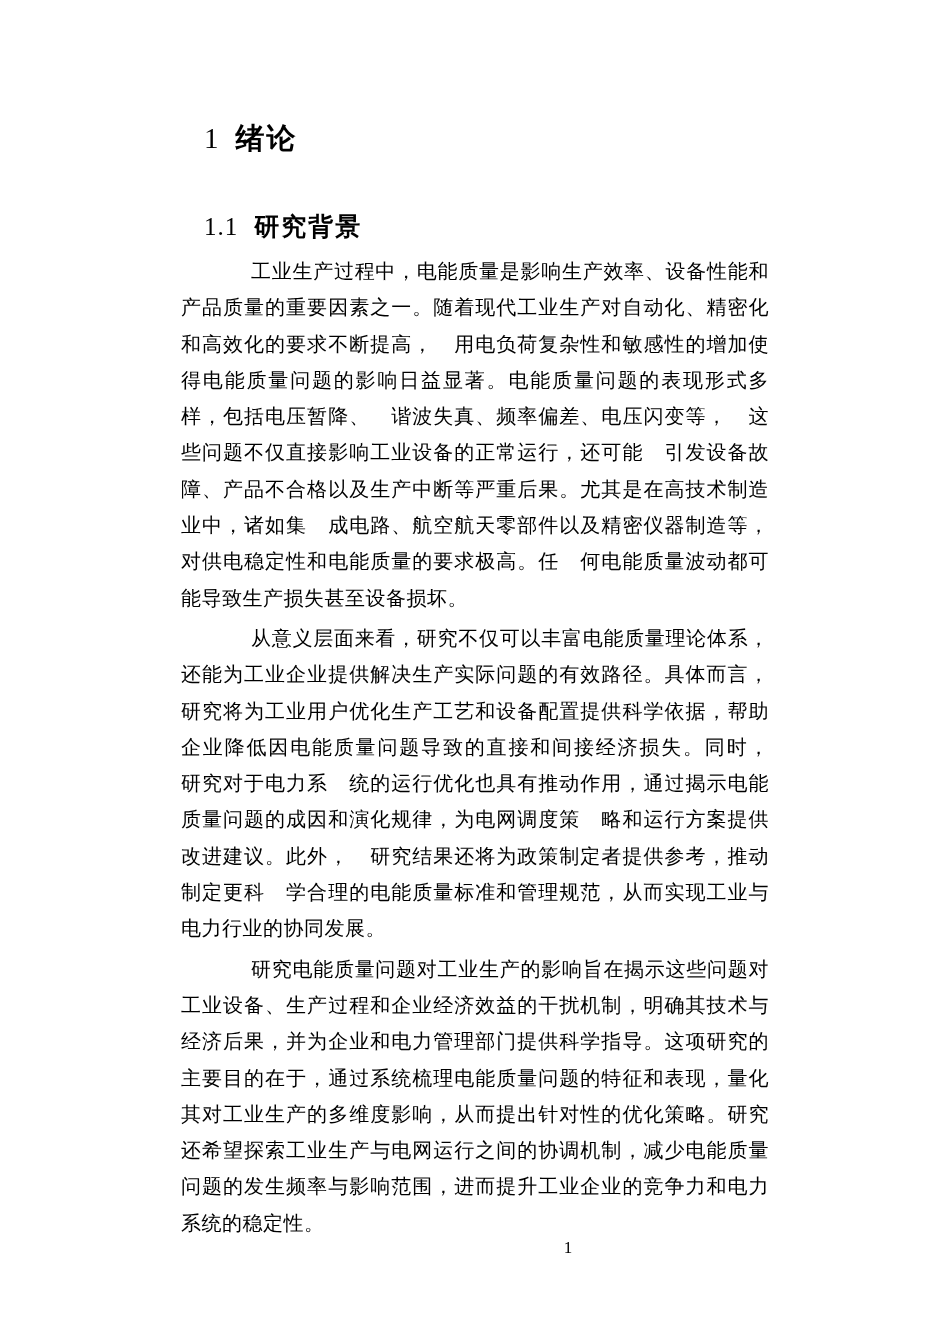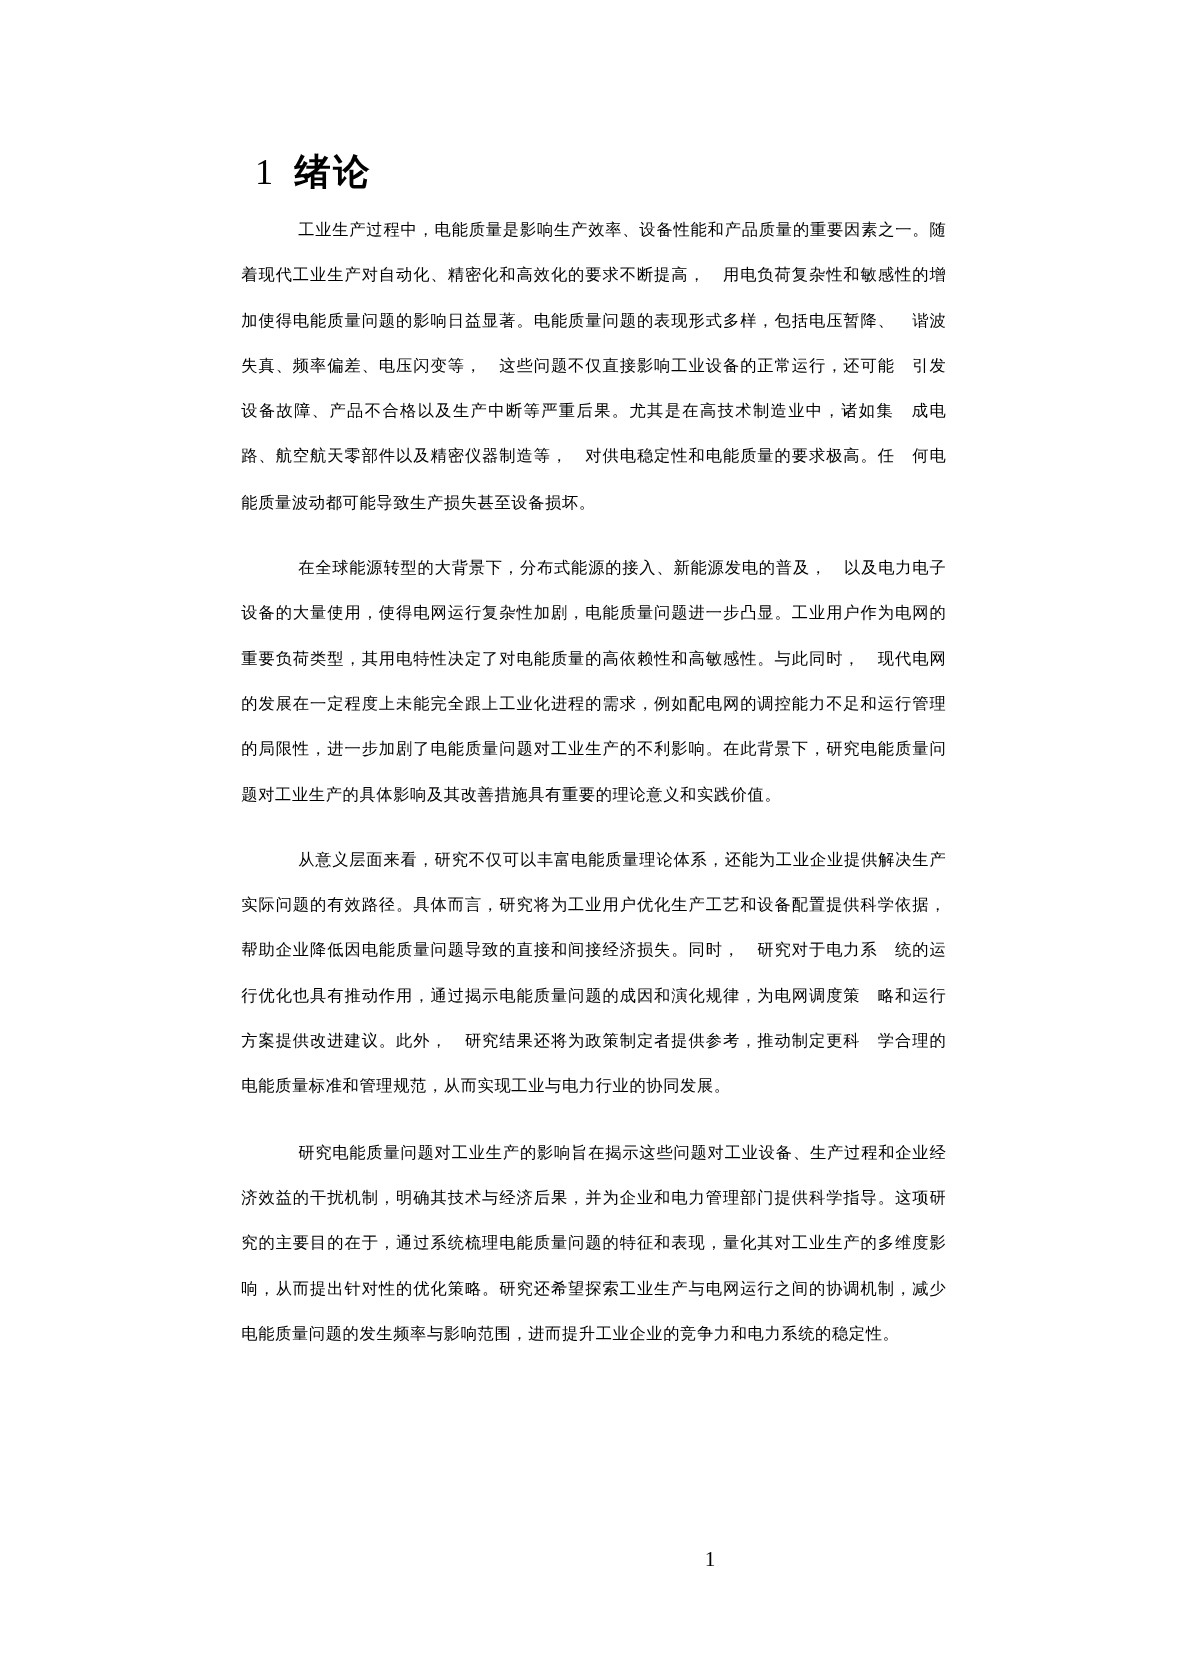--- a/index.html
+++ b/index.html
@@ -44,22 +44,22 @@
     font-weight: normal;
     margin-right: 16px;
     letter-spacing: 1px;
   }
   .h-text {
     font-family: "Liberation Sans", "DejaVu Sans", sans-serif;
     font-weight: bold;
     letter-spacing: 2px;
   }
   .body-paragraph {
-    margin: 16px;
-    font-size: 13px;
+    margin: 4px;
+    font-size: 20px;
     line-height: 36.3px;
     text-align: justify;
     text-justify: inter-ideograph;
     text-indent: 3.5em;
     letter-spacing: 0.5px;
   }
   .body-paragraph.para-gap {
     margin-top: 10px;
   }
   section.doc-section {
@@ -82,22 +82,24 @@
 </head>
 <body>
 
 <div class="page">
 
   <h1 class="chapter-heading">
     <span class="h-num">1</span><span class="h-text">绪论</span>
   </h1>
 
   <section class="doc-section">
+    <h2 class="section-heading first">
+      <span class="h-num">1.1</span><span class="h-text">研究背景</span>
+    </h2>
     <p class="body-paragraph first-para">工业生产过程中，电能质量是影响生产效率、设备性能和产品质量的重要因素之一。随着现代工业生产对自动化、精密化和高效化的要求不断提高，　用电负荷复杂性和敏感性的增加使得电能质量问题的影响日益显著。电能质量问题的表现形式多样，包括电压暂降、　谐波失真、频率偏差、电压闪变等，　这些问题不仅直接影响工业设备的正常运行，还可能　引发设备故障、产品不合格以及生产中断等严重后果。尤其是在高技术制造业中，诸如集　成电路、航空航天零部件以及精密仪器制造等，　对供电稳定性和电能质量的要求极高。任　何电能质量波动都可能导致生产损失甚至设备损坏。</p>
-    <p class="body-paragraph para-gap">在全球能源转型的大背景下，分布式能源的接入、新能源发电的普及，　以及电力电子设备的大量使用，使得电网运行复杂性加剧，电能质量问题进一步凸显。工业用户作为电网的重要负荷类型，其用电特性决定了对电能质量的高依赖性和高敏感性。与此同时，　现代电网的发展在一定程度上未能完全跟上工业化进程的需求，例如配电网的调控能力不足和运行管理的局限性，进一步加剧了电能质量问题对工业生产的不利影响。在此背景下，研究电能质量问题对工业生产的具体影响及其改善措施具有重要的理论意义和实践价值。</p>
   </section>
 
   <section class="doc-section">
     <p class="body-paragraph">从意义层面来看，研究不仅可以丰富电能质量理论体系，还能为工业企业提供解决生产实际问题的有效路径。具体而言，研究将为工业用户优化生产工艺和设备配置提供科学依据，帮助企业降低因电能质量问题导致的直接和间接经济损失。同时，　研究对于电力系　统的运行优化也具有推动作用，通过揭示电能质量问题的成因和演化规律，为电网调度策　略和运行方案提供改进建议。此外，　研究结果还将为政策制定者提供参考，推动制定更科　学合理的电能质量标准和管理规范，从而实现工业与电力行业的协同发展。</p>
     <p class="body-paragraph">研究电能质量问题对工业生产的影响旨在揭示这些问题对工业设备、生产过程和企业经济效益的干扰机制，明确其技术与经济后果，并为企业和电力管理部门提供科学指导。这项研究的主要目的在于，通过系统梳理电能质量问题的特征和表现，量化其对工业生产的多维度影响，从而提出针对性的优化策略。研究还希望探索工业生产与电网运行之间的协调机制，减少电能质量问题的发生频率与影响范围，进而提升工业企业的竞争力和电力系统的稳定性。</p>
   </section>
 
   <footer class="page-footer">
     <span>1</span>
   </footer>

